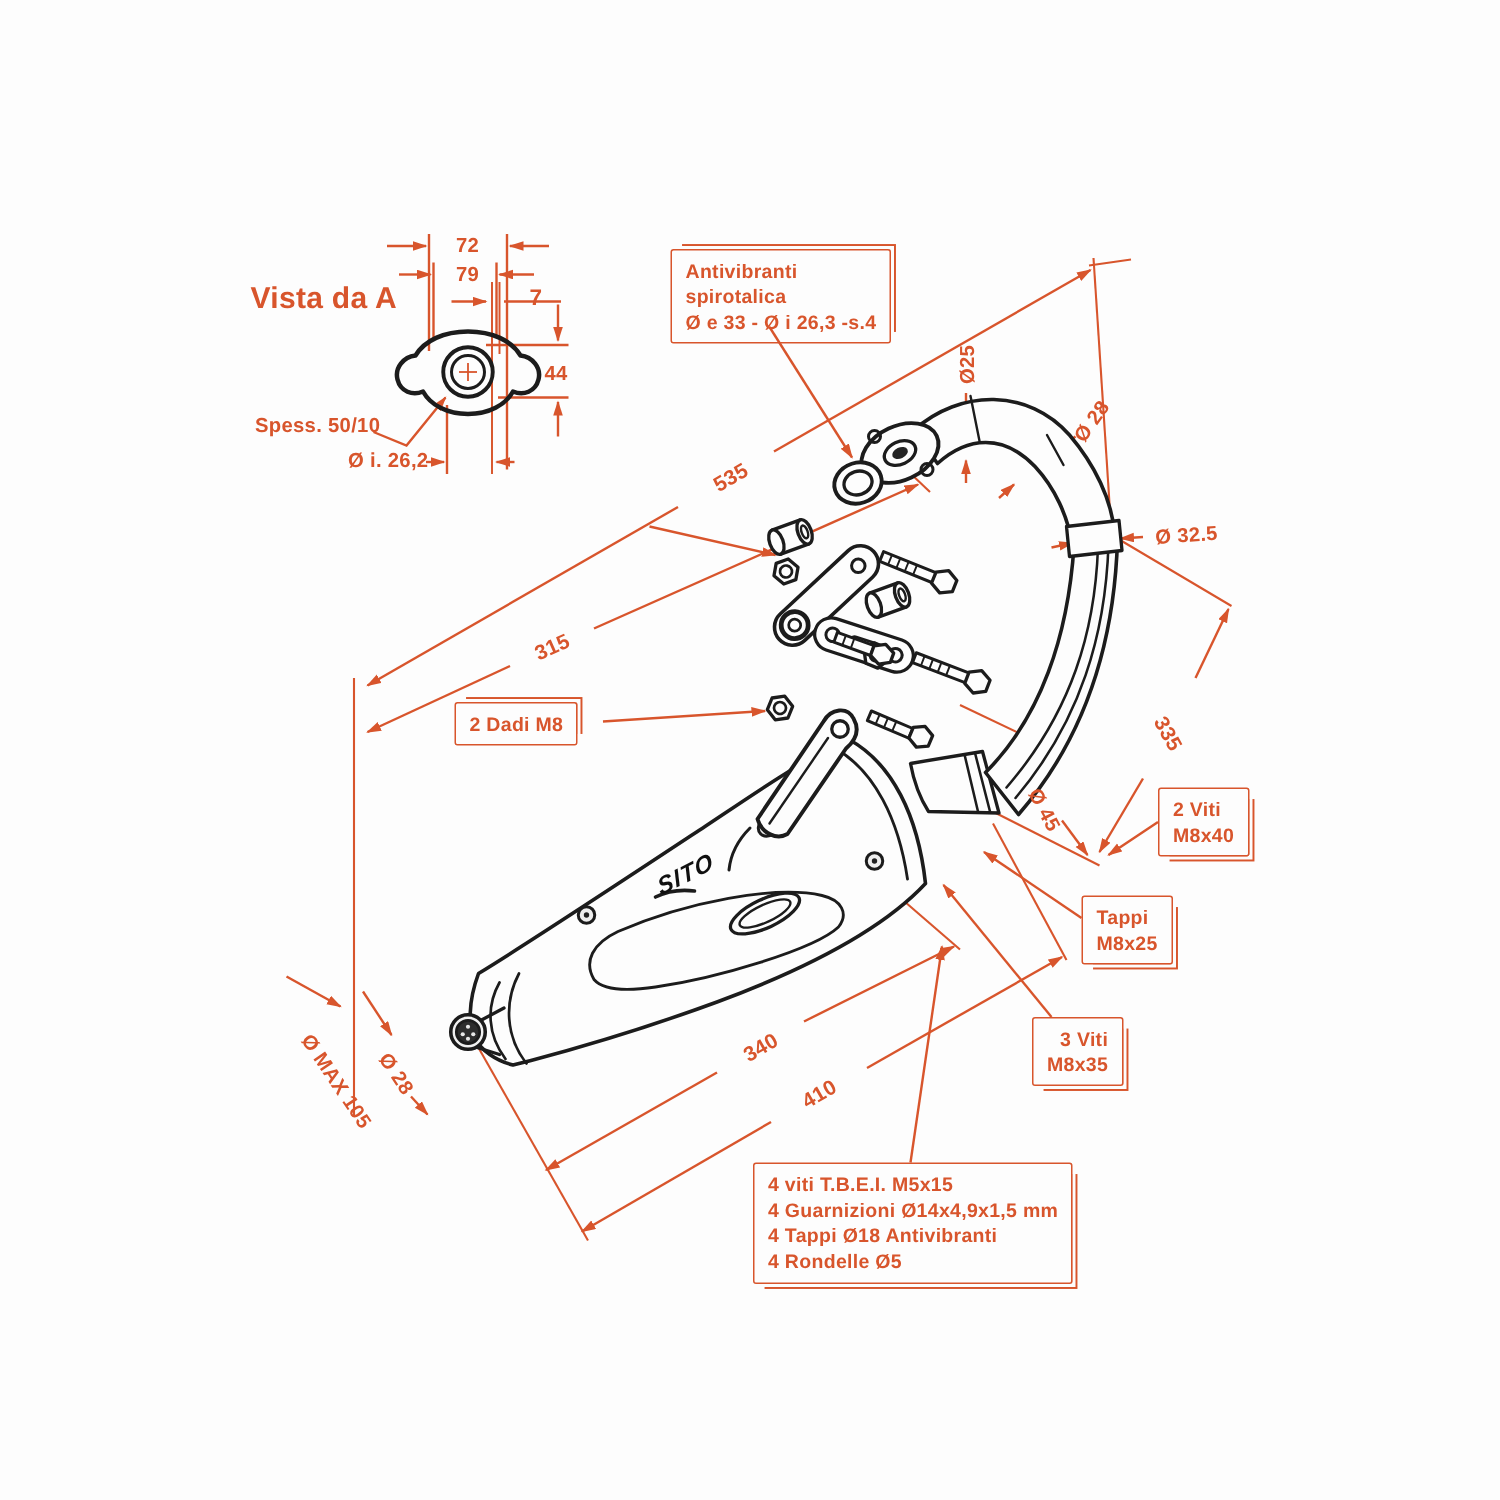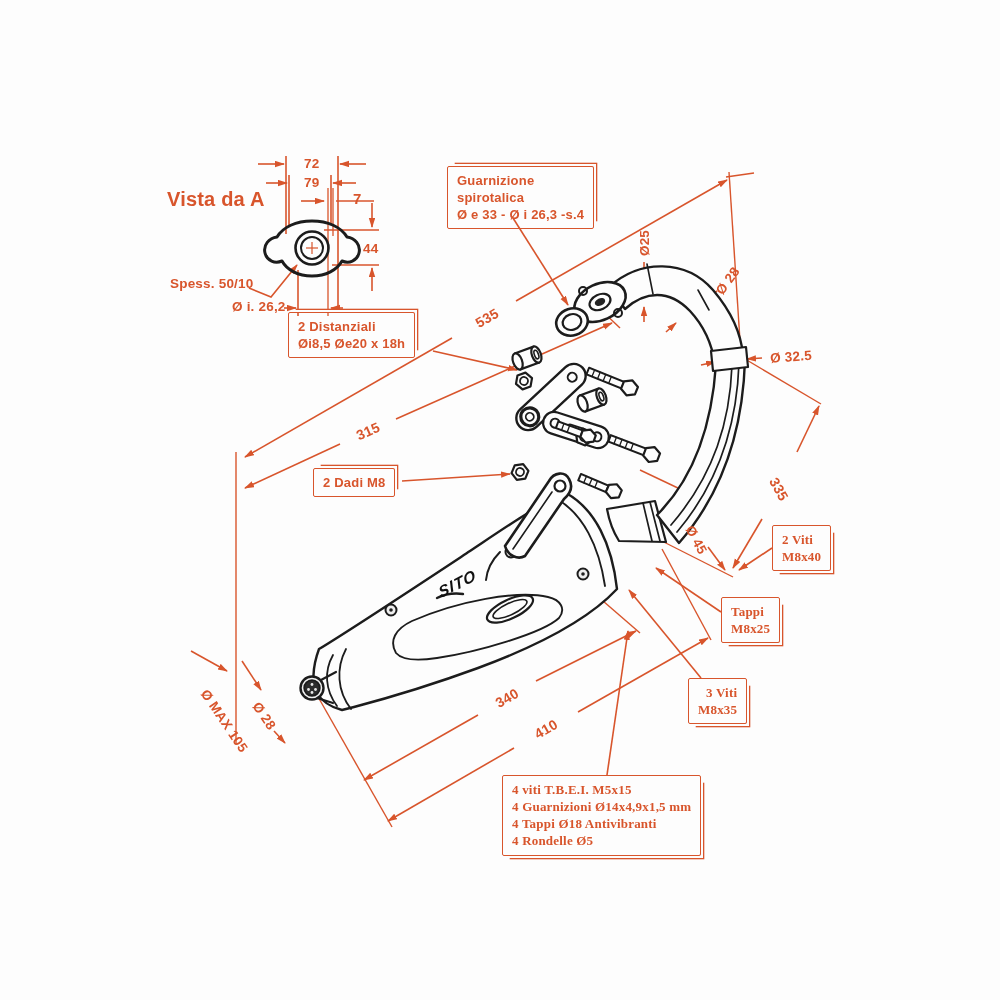--- a/index.html
+++ b/index.html
@@ -16,21 +16,21 @@
   .lbl{
     position:absolute;color:var(--orange);font-size:13.5px;font-weight:600;
     white-space:nowrap;line-height:1;letter-spacing:.2px;
   }
   .lbl.center{transform-origin:center;}
   .callout{
     position:absolute;border:1.6px solid var(--orange);border-radius:2px;
     color:var(--orange);font-size:13px;font-weight:600;line-height:1.32;
     padding:5px 9px;background:transparent;white-space:nowrap;letter-spacing:.2px;
   }
-  .shadow-br{box-shadow:4px 4px 0 -2px var(--bg),5.5px 5.5px 0 -2.2px var(--orange);font-family:Liberation Serif, serif;}
+  .shadow-br{box-shadow:4px 4px 0 -2px var(--bg),5.5px 5.5px 0 -2.2px var(--orange);}
   .shadow-tr{box-shadow:4px -4px 0 -2px var(--bg),5.5px -5.5px 0 -2.2px var(--orange);}
   .logo{
     position:absolute;color:#101010;font-size:16px;font-weight:800;font-style:italic;
     letter-spacing:1px;transform-origin:center;
   }
 </style>
 </head>
 <body>
 
 <div class="canvas">
@@ -308,31 +308,27 @@
 <div class="lbl center" style="left:645px;top:243px;transform:translate(-50%,-50%) rotate(-90deg);">Ø25</div>
 <div class="lbl center" style="left:728px;top:281px;transform:translate(-50%,-50%) rotate(-54deg);">Ø 28</div>
 <div class="lbl center" style="left:791px;top:357px;transform:translate(-50%,-50%) rotate(-4deg);">Ø 32.5</div>
 <div class="lbl center" style="left:696px;top:540px;transform:translate(-50%,-50%) rotate(62deg);">Ø 45</div>
 <div class="lbl center" style="left:224px;top:721px;transform:translate(-50%,-50%) rotate(56deg);">Ø MAX 105</div>
 <div class="lbl center" style="left:264px;top:716px;transform:translate(-50%,-50%) rotate(56deg);">Ø 28</div>
 
 <div class="logo" style="left:437px;top:575px;transform:rotate(-27deg) skewX(-10deg);">SITO</div>
 
 <div class="callout shadow-tr" style="left:447px;top:166px;">
-  <div>Guarnizione</div>
+  <div>Antivibranti</div>
   <div>spirotalica</div>
   <div>Ø e 33 - Ø i 26,3 -s.4</div>
 </div>
 
-<div class="callout shadow-tr" style="left:288px;top:312px;">
-  <div>2 Distanziali</div>
-  <div>Øi8,5  Øe20 x 18h</div>
-</div>
-
-<div class="callout shadow-tr" style="left:313px;top:468px;">
+
+<div class="callout shadow-tr" style="left:303px;top:468px;">
   <div>2 Dadi M8</div>
 </div>
 
 <div class="callout shadow-br" style="left:772px;top:525px;">
   <div>2 Viti</div>
   <div>M8x40</div>
 </div>
 
 <div class="callout shadow-br" style="left:721px;top:597px;">
   <div>Tappi</div>

